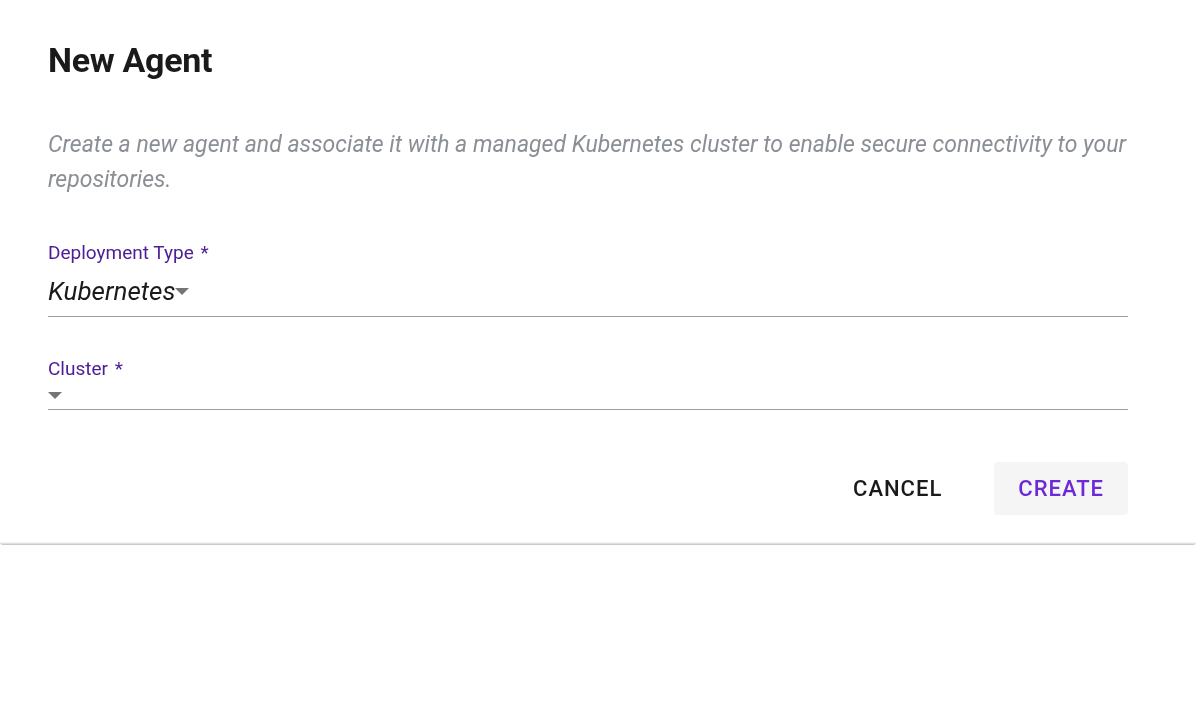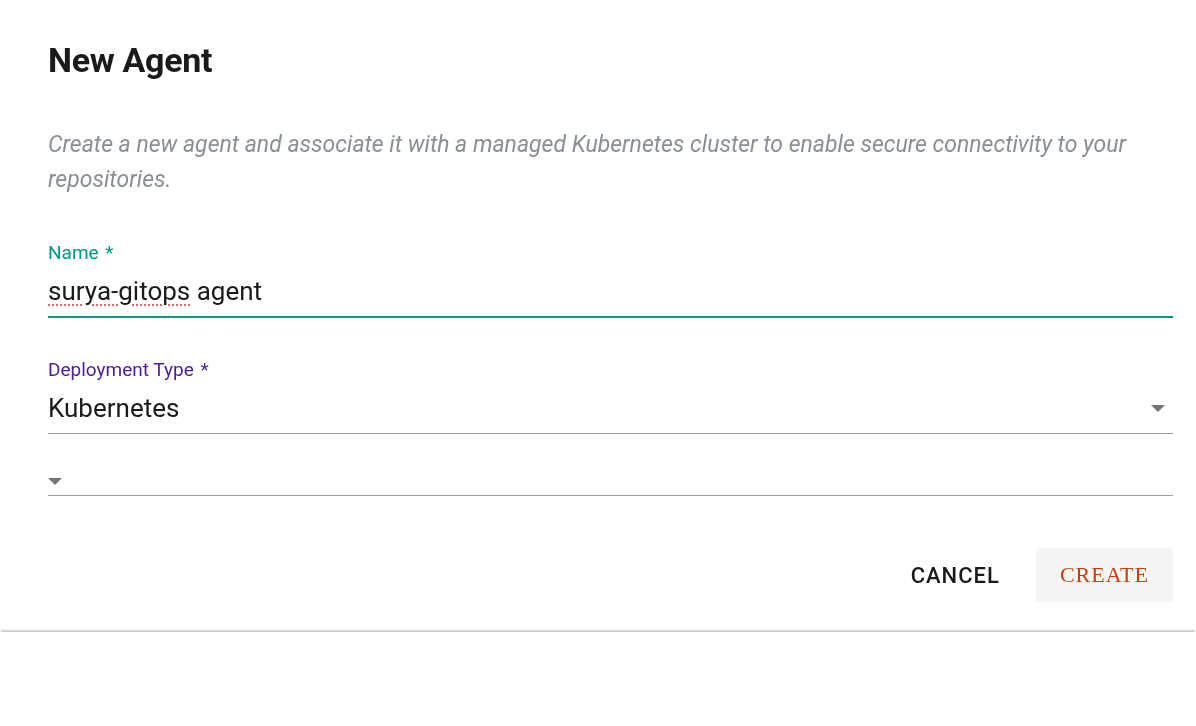--- a/index.html
+++ b/index.html
@@ -9,21 +9,21 @@
     }
     body {
       font-family: -apple-system, BlinkMacSystemFont, "Segoe UI", Roboto, Helvetica, Arial, sans-serif;
       background: #fff;
       width: 1196px;
       height: 726px;
       position: relative;
     }
     .dialog {
       width: 1196px;
-      padding: 40px 23px 30px 48px;
+      padding: 40px 68px 30px 48px;
       background: #fff;
       border-radius: 6px;
       position: relative;
     }
     .dialog-title {
       font-size: 34px;
       font-weight: 700;
       color: #1a1a1a;
       margin-bottom: 48px;
       letter-spacing: -0.3px;
@@ -67,97 +67,93 @@
       text-decoration-thickness: 2px;
       text-underline-offset: 4px;
     }
     .select-wrapper {
       position: relative;
       border-bottom: 1px solid #9e9e9e;
       padding: 4px 0 10px 0;
       cursor: pointer;
       display: flex;
       align-items: center;
-      justify-content: space-between;
+      font-style: italic;
     }
     .select-value {
       font-size: 26px;
       color: #1a1a1a;
     }
     .dropdown-arrow {
       width: 0;
       height: 0;
       border-left: 7px solid transparent;
       border-right: 7px solid transparent;
       border-top: 7px solid #757575;
       margin-right: 8px;
     }
     .dialog-actions {
       display: flex;
       justify-content: flex-end;
-      gap: 12px;
+      gap: 28px;
       margin-top: 52px;
       align-items: center;
     }
     .btn {
       font-size: 22px;
       font-weight: 500;
       letter-spacing: 1px;
       padding: 14px 24px;
       border: none;
       background: transparent;
       cursor: pointer;
       font-family: inherit;
       border-radius: 4px;
     }
     .btn-cancel {
       color: #1a1a1a;
     }
     .btn-create {
-      color: #c2410c;
+      color: #6d28d9;
       background: #f5f5f5;
-      font-family: Liberation Serif, serif;
     }
     .bottom-shadow {
       position: absolute;
       left: 0;
       right: 0;
       bottom: 0;
       height: 3px;
       background: linear-gradient(to bottom, rgba(0,0,0,0), rgba(0,0,0,0.25));
       border-radius: 0 0 6px 6px;
     }
   </style>
 </head>
 <body>
 
 <div class="dialog">
   <h1 class="dialog-title">New Agent</h1>
   <p class="dialog-description">Create a new agent and associate it with a managed Kubernetes cluster to enable secure connectivity to your repositories.</p>
 
-  <div class="form-field">
-    <label class="field-label active">
-      <span>Name</span>
-      <span class="required">*</span>
-    </label>
-    <div class="text-input" contenteditable="true" style=""><span class="spellcheck-underline">surya-gitops</span><span> agent</span></div>
-  </div>
 
   <div class="form-field">
     <label class="field-label">
       <span>Deployment Type</span>
       <span class="required">*</span>
     </label>
     <div class="select-wrapper">
       <span class="select-value">Kubernetes</span>
       <span class="dropdown-arrow"></span>
     </div>
   </div>
 
   <div class="form-field">
+    <label class="field-label">
+      <span>Cluster</span>
+      <span class="required">*</span>
+    </label>
     <div class="select-wrapper">
       <span class="dropdown-arrow"></span>
     </div>
   </div>
 
   <div class="dialog-actions">
     <button class="btn btn-cancel">CANCEL</button>
     <button class="btn btn-create">CREATE</button>
   </div>
 

